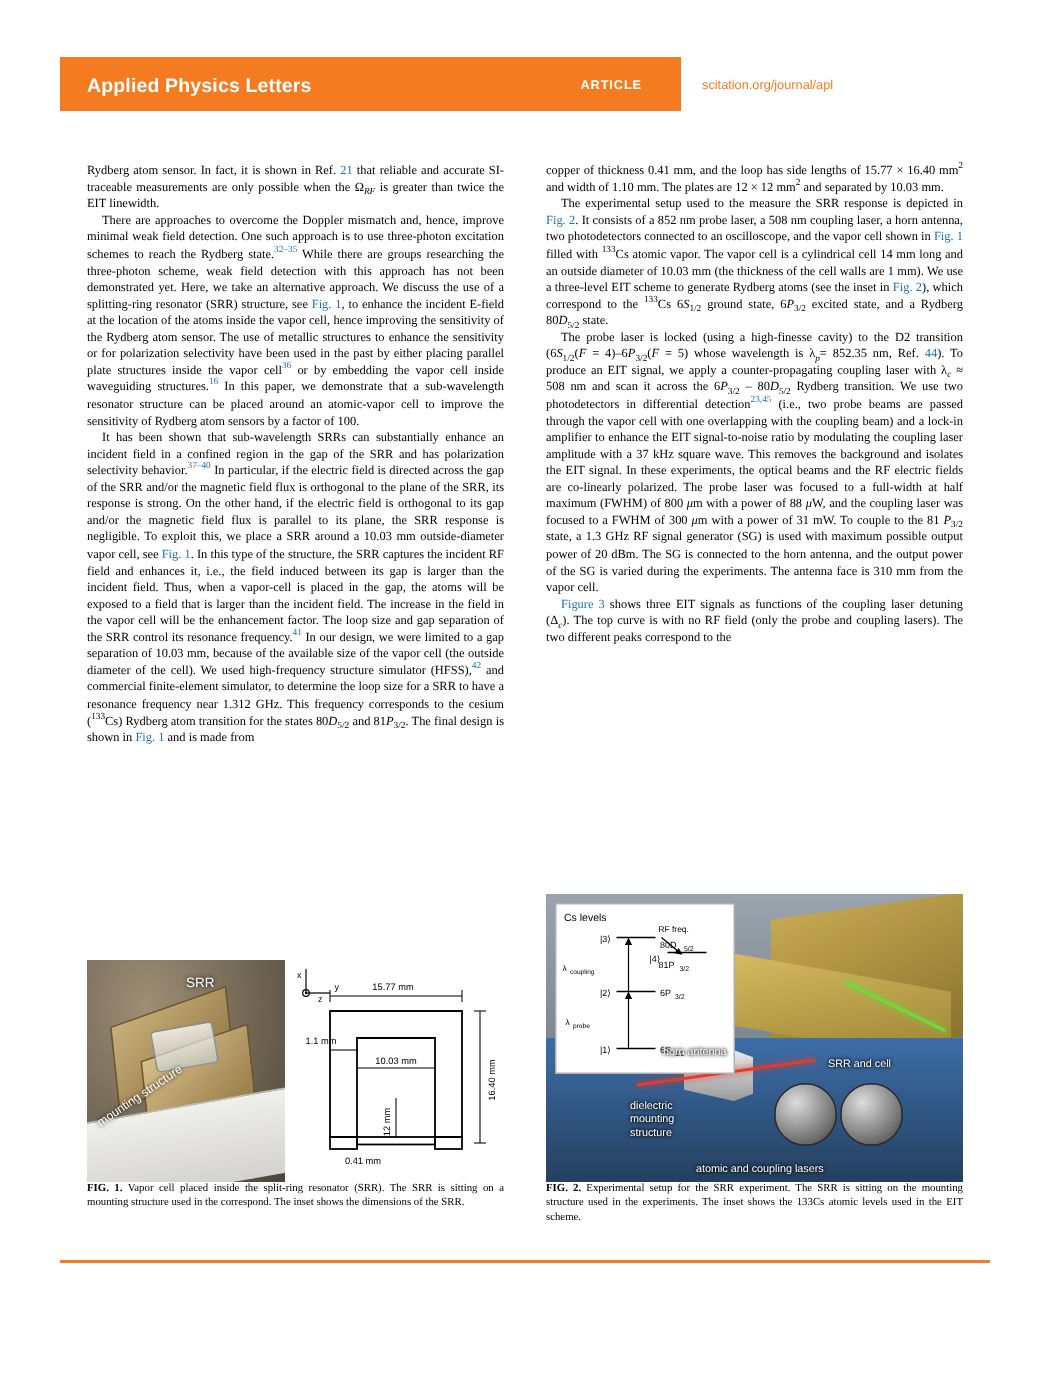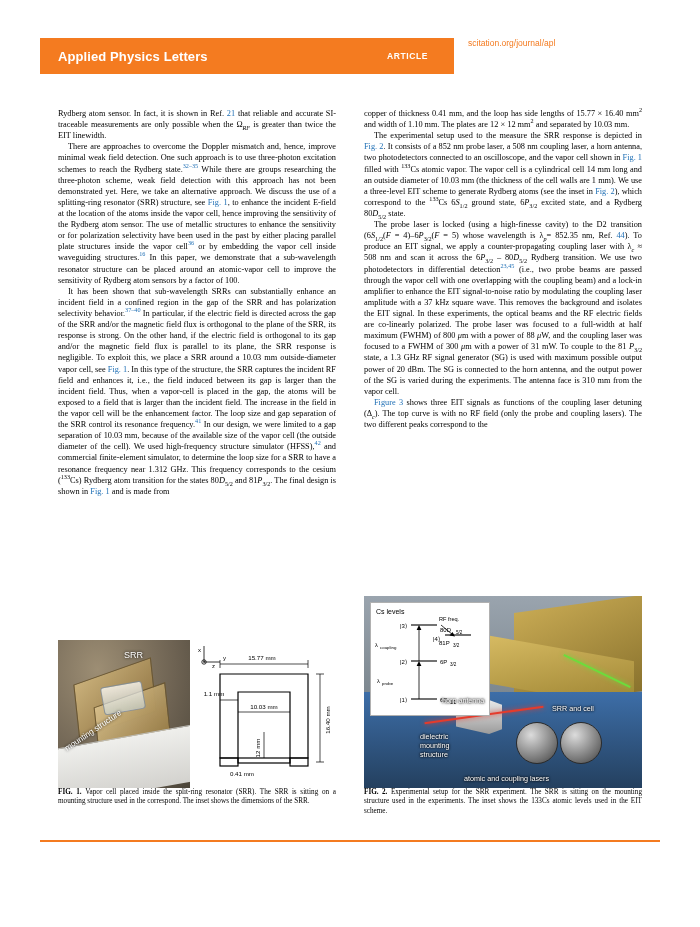--- a/index.html
+++ b/index.html
@@ -47,21 +47,21 @@
     font-family: "Liberation Sans", sans-serif;
     font-size: 8.5px;
     font-weight: bold;
     letter-spacing: 0.6px;
     padding-right: 26px;
   }
   .header-link-box {
     background: #ffffff;
     height: 36px;
     display: flex;
-    align-items: flex-start;
+    align-items: center;
     padding: 0 14px 0 14px;
     min-width: 178px;
   }
   .header-link {
     color: #f47b20;
     font-family: "Liberation Sans", sans-serif;
     font-size: 8.5px;
     text-decoration: none;
   }
   

